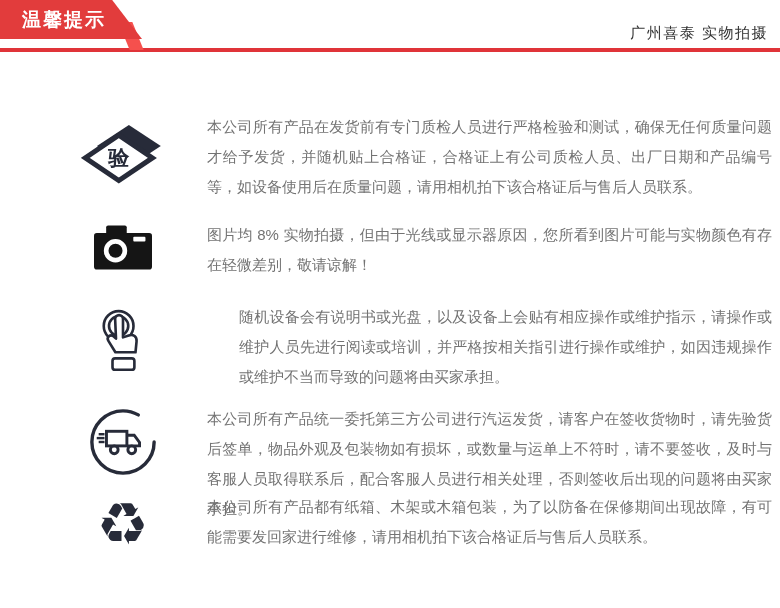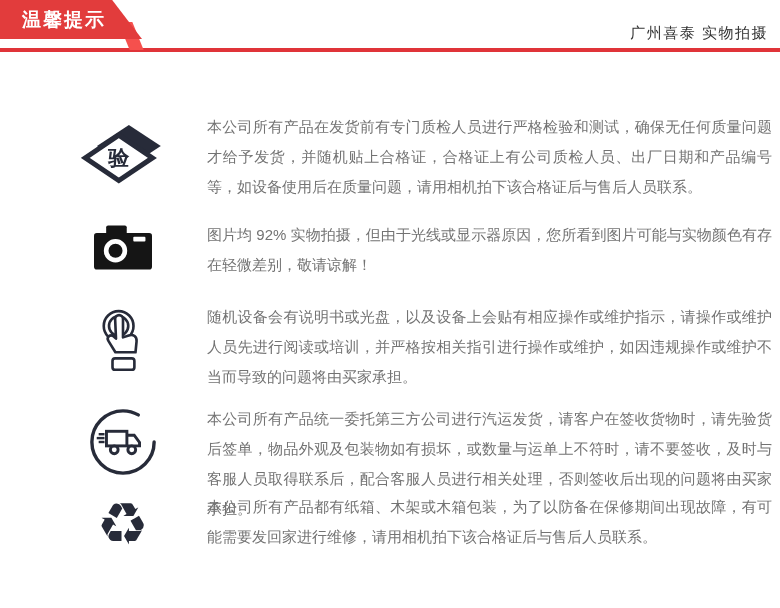--- a/index.html
+++ b/index.html
@@ -36,21 +36,21 @@
 
   
   .row { position:absolute; left:70px; width:702px; display:flex; align-items:flex-start; }
   .icon-cell { width:105px; display:flex; justify-content:center; flex:none; }
   .notice-text {
     margin-left:32px; width:565px; font-size:15px; line-height:30px;
     color:#737373; text-align:justify;
   }
   .row1 { top:112px; } .row1 .icon-cell { margin-top:8px; }
   .row2 { top:220px; } .row2 .icon-cell { margin-top:4px; }
-  .row3 { top:302px; } .row3 .icon-cell { margin-top:0; }
+  .row3 { top:302px;gap:32px; } .row3 .icon-cell { margin-top:0; }
   .row4 { top:404px; } .row4 .icon-cell { margin-top:2px; }
   .row5 { top:492px; } .row5 .icon-cell { margin-top:0; }
 
   .recycle-glyph {
     font-size:58px; line-height:64px; color:#272b39;
     font-family:"DejaVu Sans",sans-serif;
   }
 </style>
 </head>
 <body>
@@ -79,21 +79,21 @@
 
   <div class="row row2">
     <div class="icon-cell">
       <svg width="58" height="46" viewBox="0 0 62 48">
         <rect x="13" y="1" width="22" height="12" rx="2" fill="#151515"></rect>
         <rect x="0" y="9" width="62" height="39" rx="3" fill="#151515"></rect>
         <circle cx="23" cy="28" r="10" fill="none" stroke="#ffffff" stroke-width="5"></circle>
         <rect x="42" y="13" width="13" height="5" rx="1" fill="#ffffff"></rect>
       </svg>
     </div>
-    <div class="notice-text">图片均 92% 实物拍摄，但由于光线或显示器原因，您所看到图片可能与实物颜色有存在轻微差别，敬请谅解！</div>
+    <div class="notice-text">图片均 8% 实物拍摄，但由于光线或显示器原因，您所看到图片可能与实物颜色有存在轻微差别，敬请谅解！</div>
   </div>
 
   <div class="row row3">
     <div class="icon-cell">
       <svg width="56" height="76" viewBox="0 0 64 78">
         <g stroke="#272b39" stroke-width="3" fill="none">
           <circle cx="27" cy="23" r="17"></circle>
           <circle cx="27" cy="23" r="11"></circle>
           <path d="M23,15 a4.5,4.5 0 0 1 9,0 v21 l6.5,-2.2 c5.5,-1.9 9.5,1.6 9,6.8 l-1.2,12.4 h-23 l-8,-13 c-2.6,-4.2 2.2,-8.2 5.8,-5.2 l2.9,2.6 z" fill="#ffffff" stroke-linejoin="round"></path>
           <rect x="20" y="60" width="25" height="13" rx="3" fill="#ffffff"></rect>

